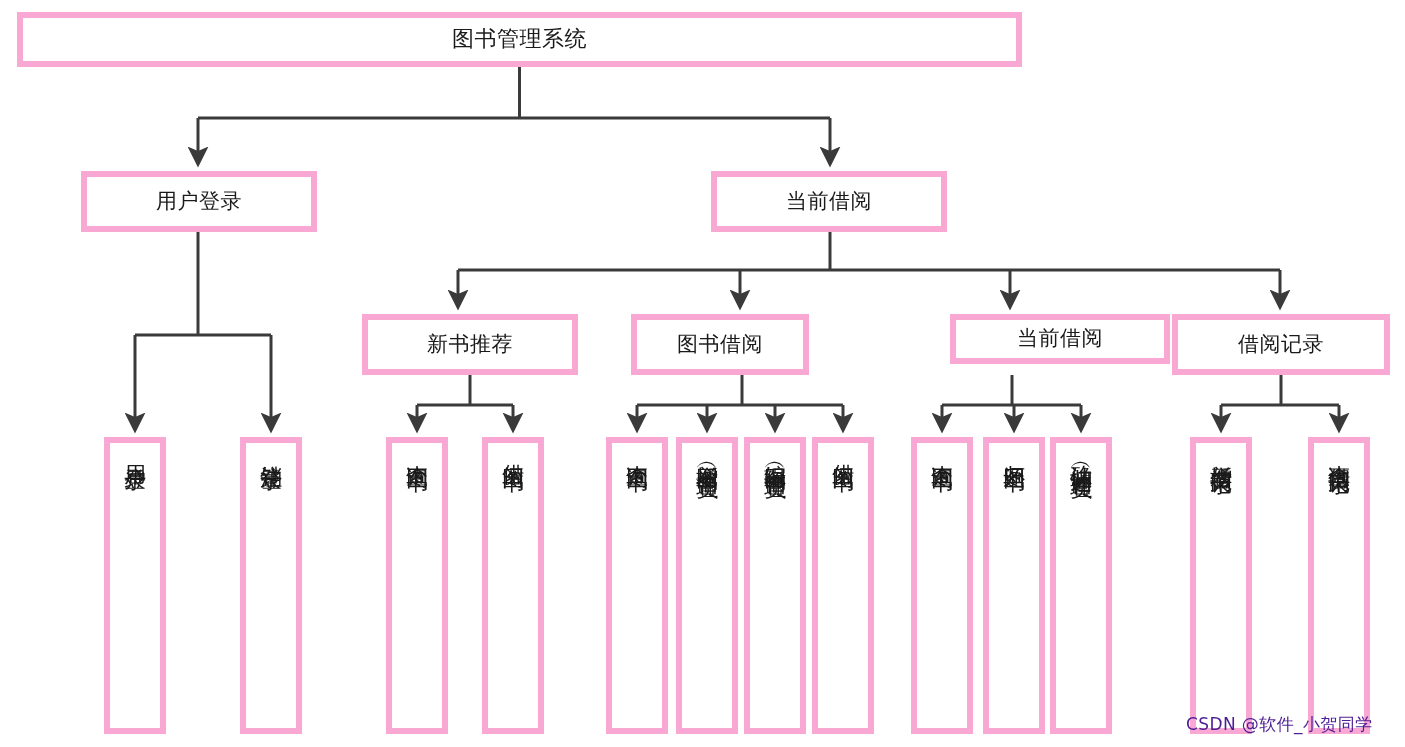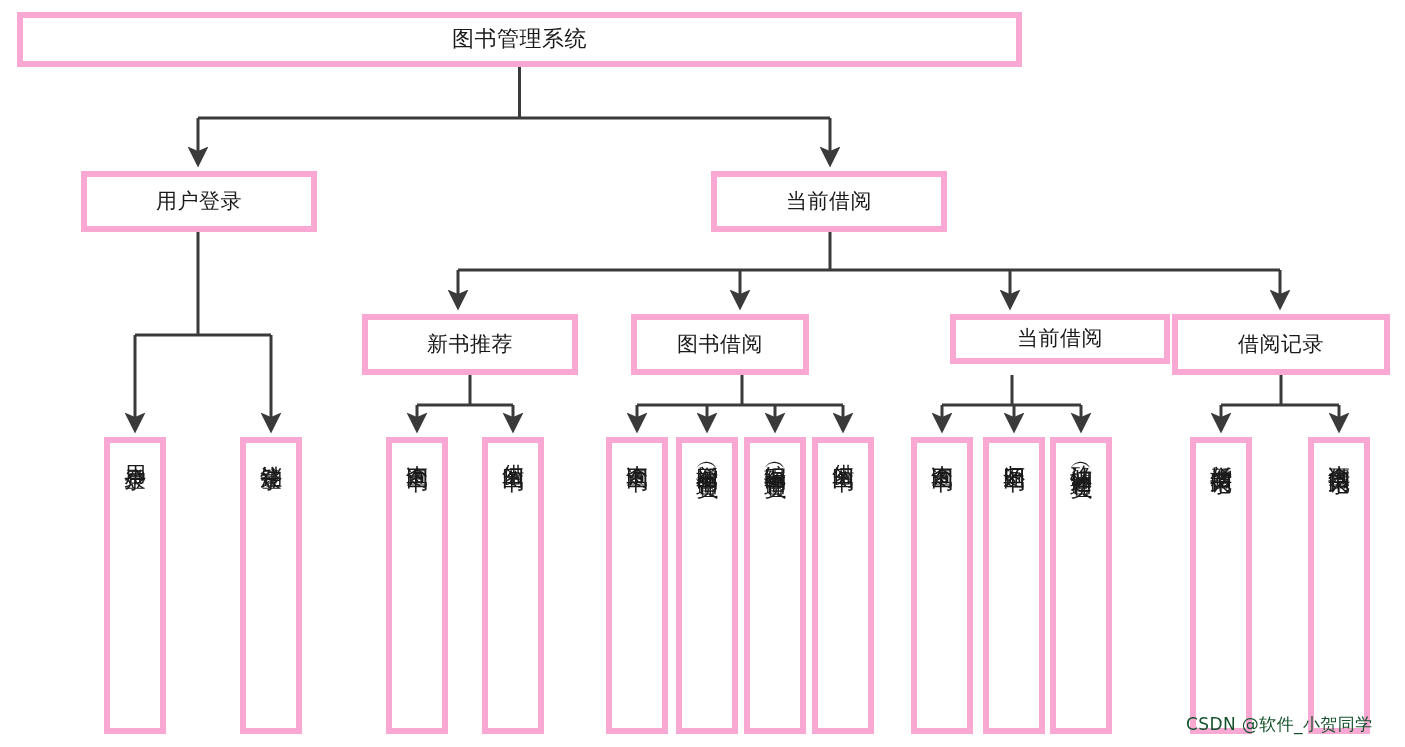--- a/index.html
+++ b/index.html
@@ -58,21 +58,21 @@
     padding-top: 4px;
   }
   #root-node .label {
     font-size: 22px;
   }
   .watermark {
     position: absolute;
     left: 1186px;
     top: 713px;
     font-size: 17px;
-    color: #14532d;
+    color: #4c1d95;
     white-space: nowrap;
     letter-spacing: 0.4px;
   }
 </style>
 </head>
 <body>
 
 <div id="diagram-root">
 
   <svg class="edges" viewBox="0 0 1405 747" xmlns="http://www.w3.org/2000/svg">

